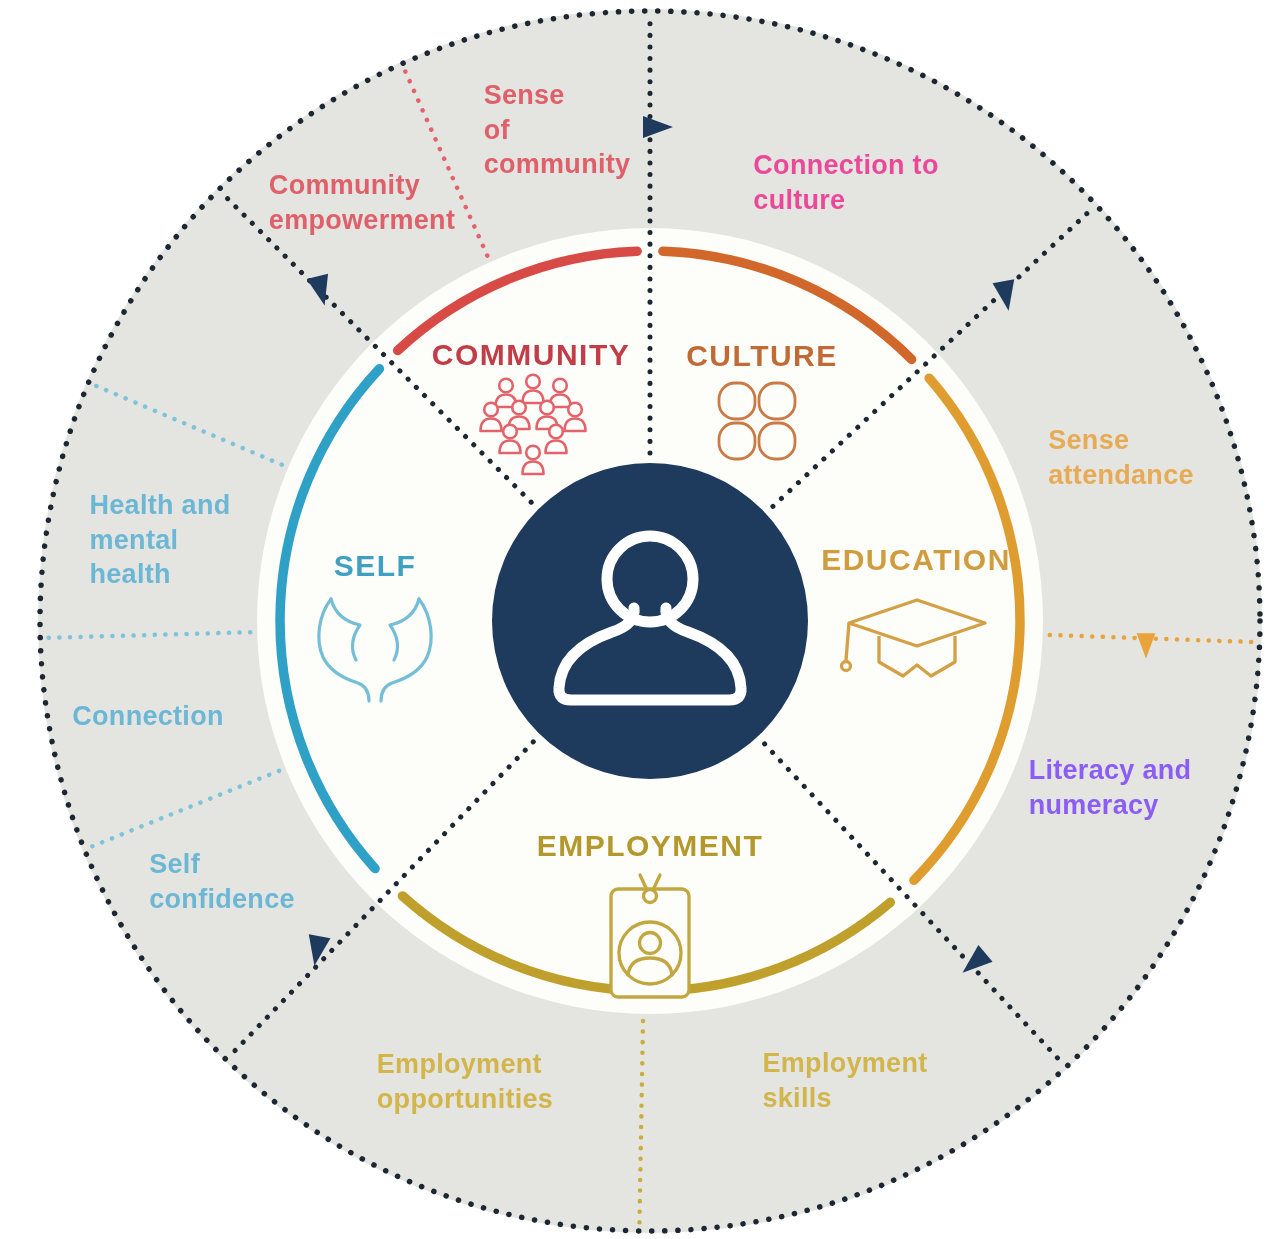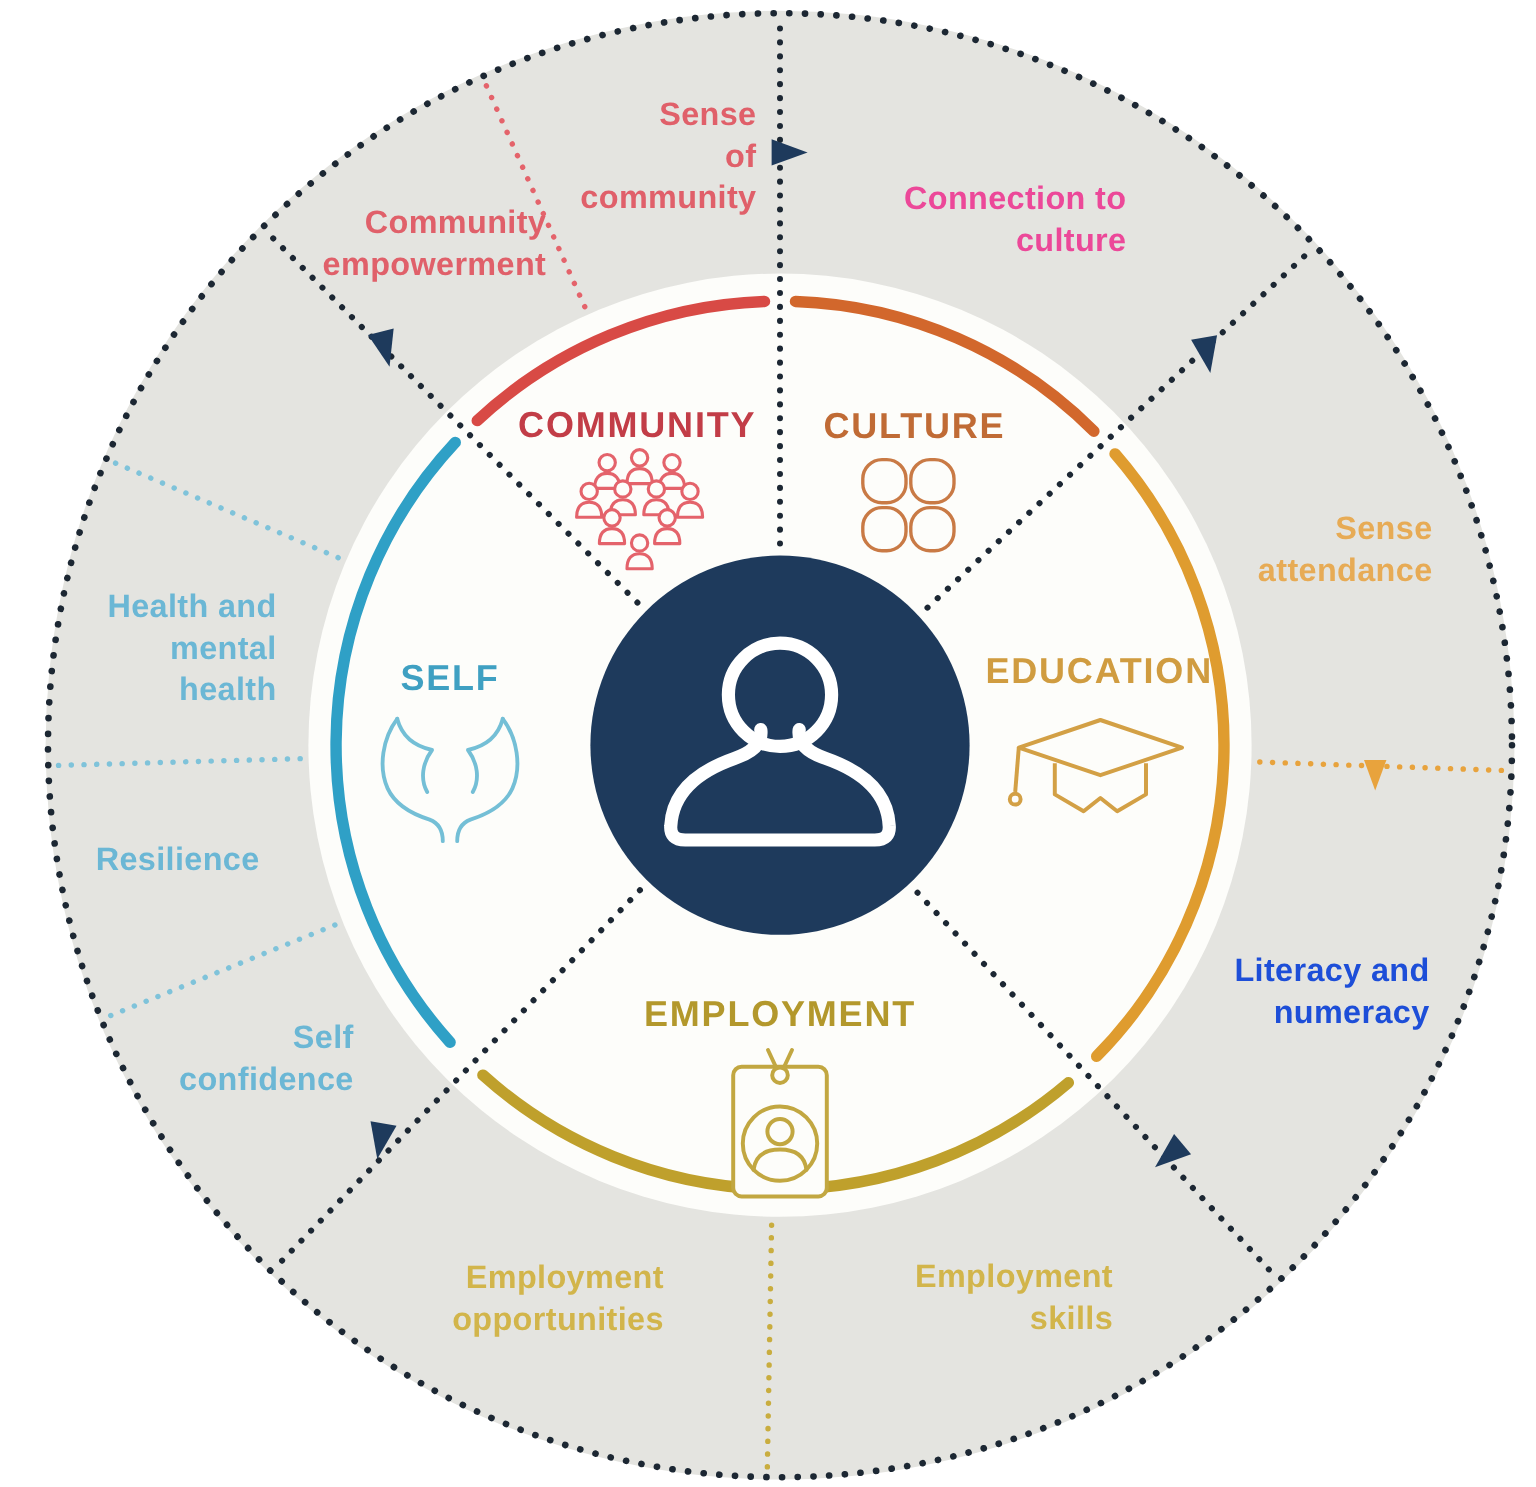--- a/index.html
+++ b/index.html
@@ -1,19 +1,19 @@
 <!DOCTYPE html>
 <html><head>
 <meta charset="utf-8">
 <style>
   html,body{margin:0;padding:0;background:#ffffff;}
   .stage{position:relative;width:1280px;height:1239px;background:#ffffff;overflow:hidden;
          font-family:"Liberation Sans", sans-serif;}
   .stage svg{position:absolute;left:0;top:0;}
-  .olabel{position:absolute;transform:translate(-50%,-50%);white-space:pre-line;text-align:right;
+  .olabel{position:absolute;transform:translate(-50%,-50%);white-space:pre-line;text-align:left;
           font-size:27px;font-weight:600;line-height:1.28;letter-spacing:.3px;}
   .cat{position:absolute;transform:translate(-50%,-50%);white-space:pre;text-align:center;
        font-size:30px;font-weight:700;letter-spacing:1.5px;}
 </style>
 </head>
 <body>
 
 <div class="stage">
 
   <svg width="1280" height="1239" viewBox="0 0 1280 1239">
@@ -140,29 +140,29 @@
 
   <div class="olabel" style="left:557px;top:130px;color:#e0606a">Sense
 of
 community</div>
   <div class="olabel" style="left:362px;top:203px;color:#e0606a">Community
 empowerment</div>
   <div class="olabel" style="left:846px;top:183px;color:#ec4899">Connection to
 culture</div>
   <div class="olabel" style="left:1121px;top:458px;color:#e7ab55">Sense
 attendance</div>
-  <div class="olabel" style="left:1110px;top:826px;color:#1d4ed8">Literacy and
+  <div class="olabel" style="left:1110px;top:788px;color:#8b5cf6">Literacy and
 numeracy</div>
   <div class="olabel" style="left:845px;top:1081px;color:#d2b54b">Employment
 skills</div>
   <div class="olabel" style="left:465px;top:1082px;color:#d2b54b">Employment
 opportunities</div>
   <div class="olabel" style="left:222px;top:882px;color:#6bb7d5">Self
 confidence</div>
-  <div class="olabel" style="left:148px;top:716px;color:#6bb7d5">Resilience</div>
+  <div class="olabel" style="left:148px;top:716px;color:#6bb7d5">Connection</div>
   <div class="olabel" style="left:160px;top:540px;color:#6bb7d5">Health and
 mental
 health</div>
 
   <div class="cat" style="left:531px;top:355px;color:#c23d47">COMMUNITY</div>
   <div class="cat" style="left:762px;top:356px;color:#c06b35">CULTURE</div>
   <div class="cat" style="left:916px;top:560px;color:#d09c40">EDUCATION</div>
   <div class="cat" style="left:650px;top:846px;color:#b3982c">EMPLOYMENT</div>
   <div class="cat" style="left:375px;top:566px;color:#3fa0c2">SELF</div>
 

